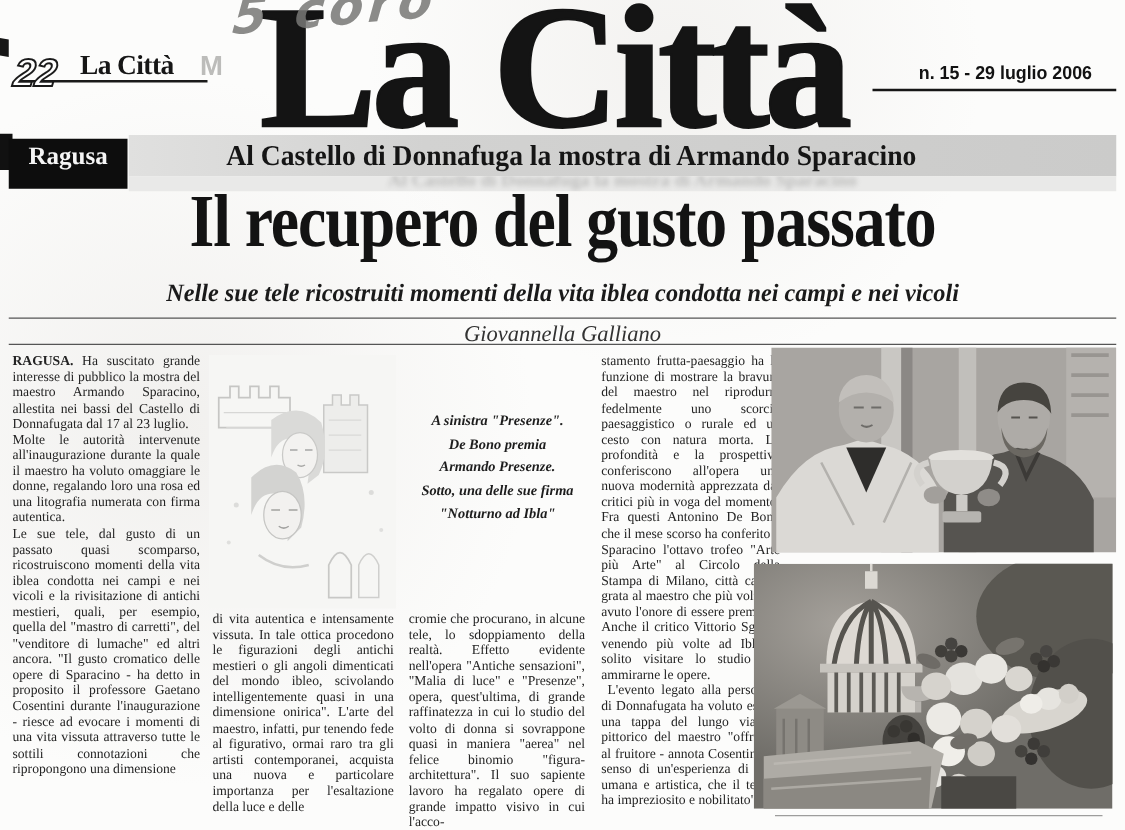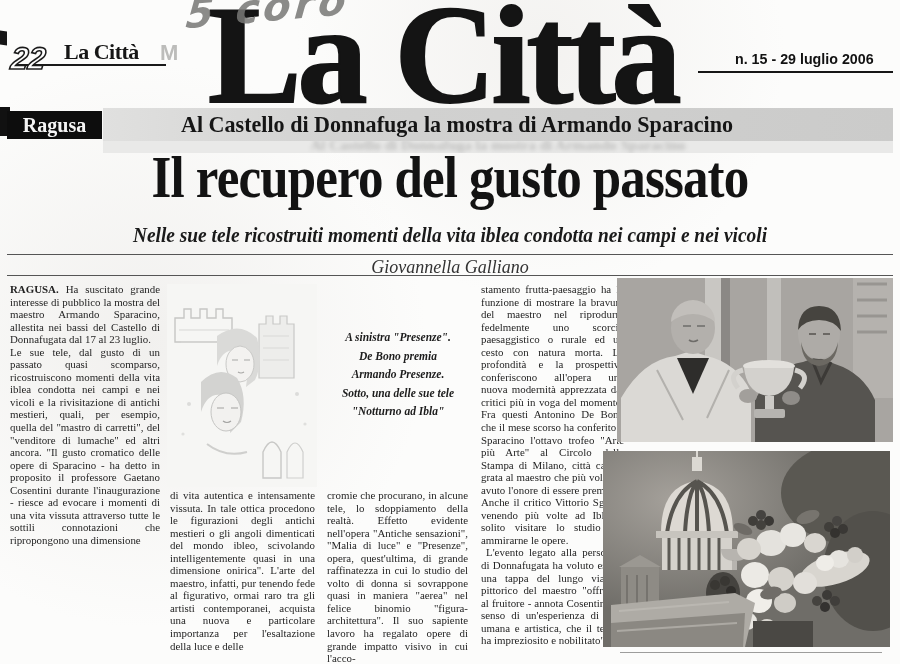--- a/index.html
+++ b/index.html
@@ -59,21 +59,21 @@
 
   
   .kicker-band{left:103px;top:108px;width:790px;height:33px;
     background:linear-gradient(90deg,#e0e0df 0,#d2d2d1 30%,#cbcbca 100%);}
   .kicker-ghost-band{left:103px;top:141px;width:790px;height:12px;background:#e9e9e8;overflow:hidden;}
   .kicker-ghost-text{
     width:100%;text-align:center;font-weight:bold;font-size:15px;color:#8f8f8e;
     filter:blur(2px);opacity:.5;transform:translateY(-4px);
   }
   .ragusa{
-    left:7px;top:111px;width:95px;height:28px;background:#0d0d0d;
+    left:7px;top:111px;width:95px;height:40px;background:#0d0d0d;
     color:#f5f5f5;font-weight:bold;font-size:20px;text-align:center;line-height:28px;
     z-index:4;
   }
   .kicker-headline{
     left:104px;top:108px;width:706px;height:33px;line-height:33px;
     font-weight:bold;font-size:23px;color:#151515;text-align:center;
     transform:scaleX(.96);transform-origin:center;white-space:nowrap;z-index:4;
   }
 
   
@@ -138,20 +138,21 @@
   <div class="abs kicker-headline">Al Castello di Donnafuga la mostra di Armando Sparacino</div>
 
   <div class="abs main-headline">Il recupero del gusto passato</div>
   <div class="abs deck">Nelle sue tele ricostruiti momenti della vita iblea condotta nei campi e nei vicoli</div>
   <div class="abs rule-a"></div>
   <div class="abs byline">Giovannella Galliano</div>
   <div class="abs rule-b"></div>
 
   <div class="abs col col1">
     <p><b>RAGUSA.</b> <span>Ha suscitato grande interesse di pubblico la mostra del maestro Armando Sparacino, allestita nei bassi del Castello di Donnafugata dal 17 al 23 luglio.</span></p>
+    <p>Molte le autorità intervenute all'inaugurazione durante la quale il maestro ha voluto omaggiare le donne, regalando loro una rosa ed una litografia numerata con firma autentica.</p>
     <p>Le sue tele, dal gusto di un passato quasi scomparso, ricostruiscono momenti della vita iblea condotta nei campi e nei vicoli e la rivisitazione di antichi mestieri, quali, per esempio, quella del "mastro di carretti", del "venditore di lumache" ed altri ancora. "Il gusto cromatico delle opere di Sparacino - ha detto in proposito il professore Gaetano Cosentini durante l'inaugurazione - riesce ad evocare i momenti di una vita vissuta attraverso tutte le sottili connotazioni che ripropongono una dimensione</p>
   </div>
 
   <div class="abs sketch">
     <svg width="150" height="203" viewBox="0 0 150 203" xmlns="http://www.w3.org/2000/svg">
       <rect width="150" height="203" fill="#f6f6f4"></rect>
       <path d="M8 34 h9 v-9 h7 v9 h9 v-9 h7 v9 h9 v-9 h7 v9 h9 v24 h-57 z" fill="none" stroke="#c6c6c4" stroke-width="1.4"></path>
       <path d="M14 58 h44 M12 46 h50" stroke="#d7d7d5" stroke-width="1"></path>
       <path d="M92 40 h7 v-8 h7 v8 h7 v-8 h7 v8 h7 v54 h-35 z" fill="#ededeb" stroke="#c9c9c7" stroke-width="1.2"></path>
       <path d="M96 52 h26 M96 64 h26 M96 76 h26" stroke="#d9d9d7" stroke-width="1"></path>
@@ -171,21 +172,21 @@
     </svg>
   </div>
   <div class="abs col col2-text">
     <p>di vita autentica e intensamente vissuta. In tale ottica procedono le figurazioni degli antichi mestieri o gli angoli dimenticati del mondo ibleo, scivolando intelligentemente quasi in una dimensione onirica". L'arte del maestro, infatti, pur tenendo fede al figurativo, ormai raro tra gli artisti contemporanei, acquista una nuova e particolare importanza per l'esaltazione della luce e delle</p>
   </div>
 
   <div class="abs col3-caption">
     <div>A sinistra "Presenze".</div>
     <div>De Bono premia</div>
     <div>Armando Presenze.</div>
-    <div>Sotto, una delle sue tele</div>
+    <div>Sotto, una delle sue firma</div>
     <div>"Notturno ad Ibla"</div>
   </div>
   <div class="abs col col3-text">
     <p>cromie che procurano, in alcune tele, lo sdoppiamento della realtà. Effetto evidente nell'opera "Antiche sensazioni", "Malia di luce" e "Presenze", opera, quest'ultima, di grande raffinatezza in cui lo studio del volto di donna si sovrappone quasi in maniera "aerea" nel felice binomio "figura-architettura". Il suo sapiente lavoro ha regalato opere di grande impatto visivo in cui l'acco-</p>
   </div>
 
   <div class="abs col col4">
     <p>stamento frutta-paesaggio ha la funzione di mostrare la bravura del maestro nel riprodurre fedelmente uno scorcio paesaggistico o rurale ed un cesto con natura morta. La profondità e la prospettiva conferiscono all'opera una nuova modernità apprezzata dai critici più in voga del momento. Fra questi Antonino De Bono che il mese scorso ha conferito a Sparacino l'ottavo trofeo "Arte più Arte" al Circolo della Stampa di Milano, città cara e grata al maestro che più volte ha avuto l'onore di essere premiato. Anche il critico Vittorio Sgarbi, venendo più volte ad Ibla, è solito visitare lo studio per ammirarne le opere.</p>
     <p class="indent">L'evento legato alla personale di Donnafugata ha voluto essere una tappa del lungo viaggio pittorico del maestro "offrendo al fruitore - annota Cosentini - il senso di un'esperienza di vita, umana e artistica, che il tempo ha impreziosito e nobilitato".</p>
   </div>

